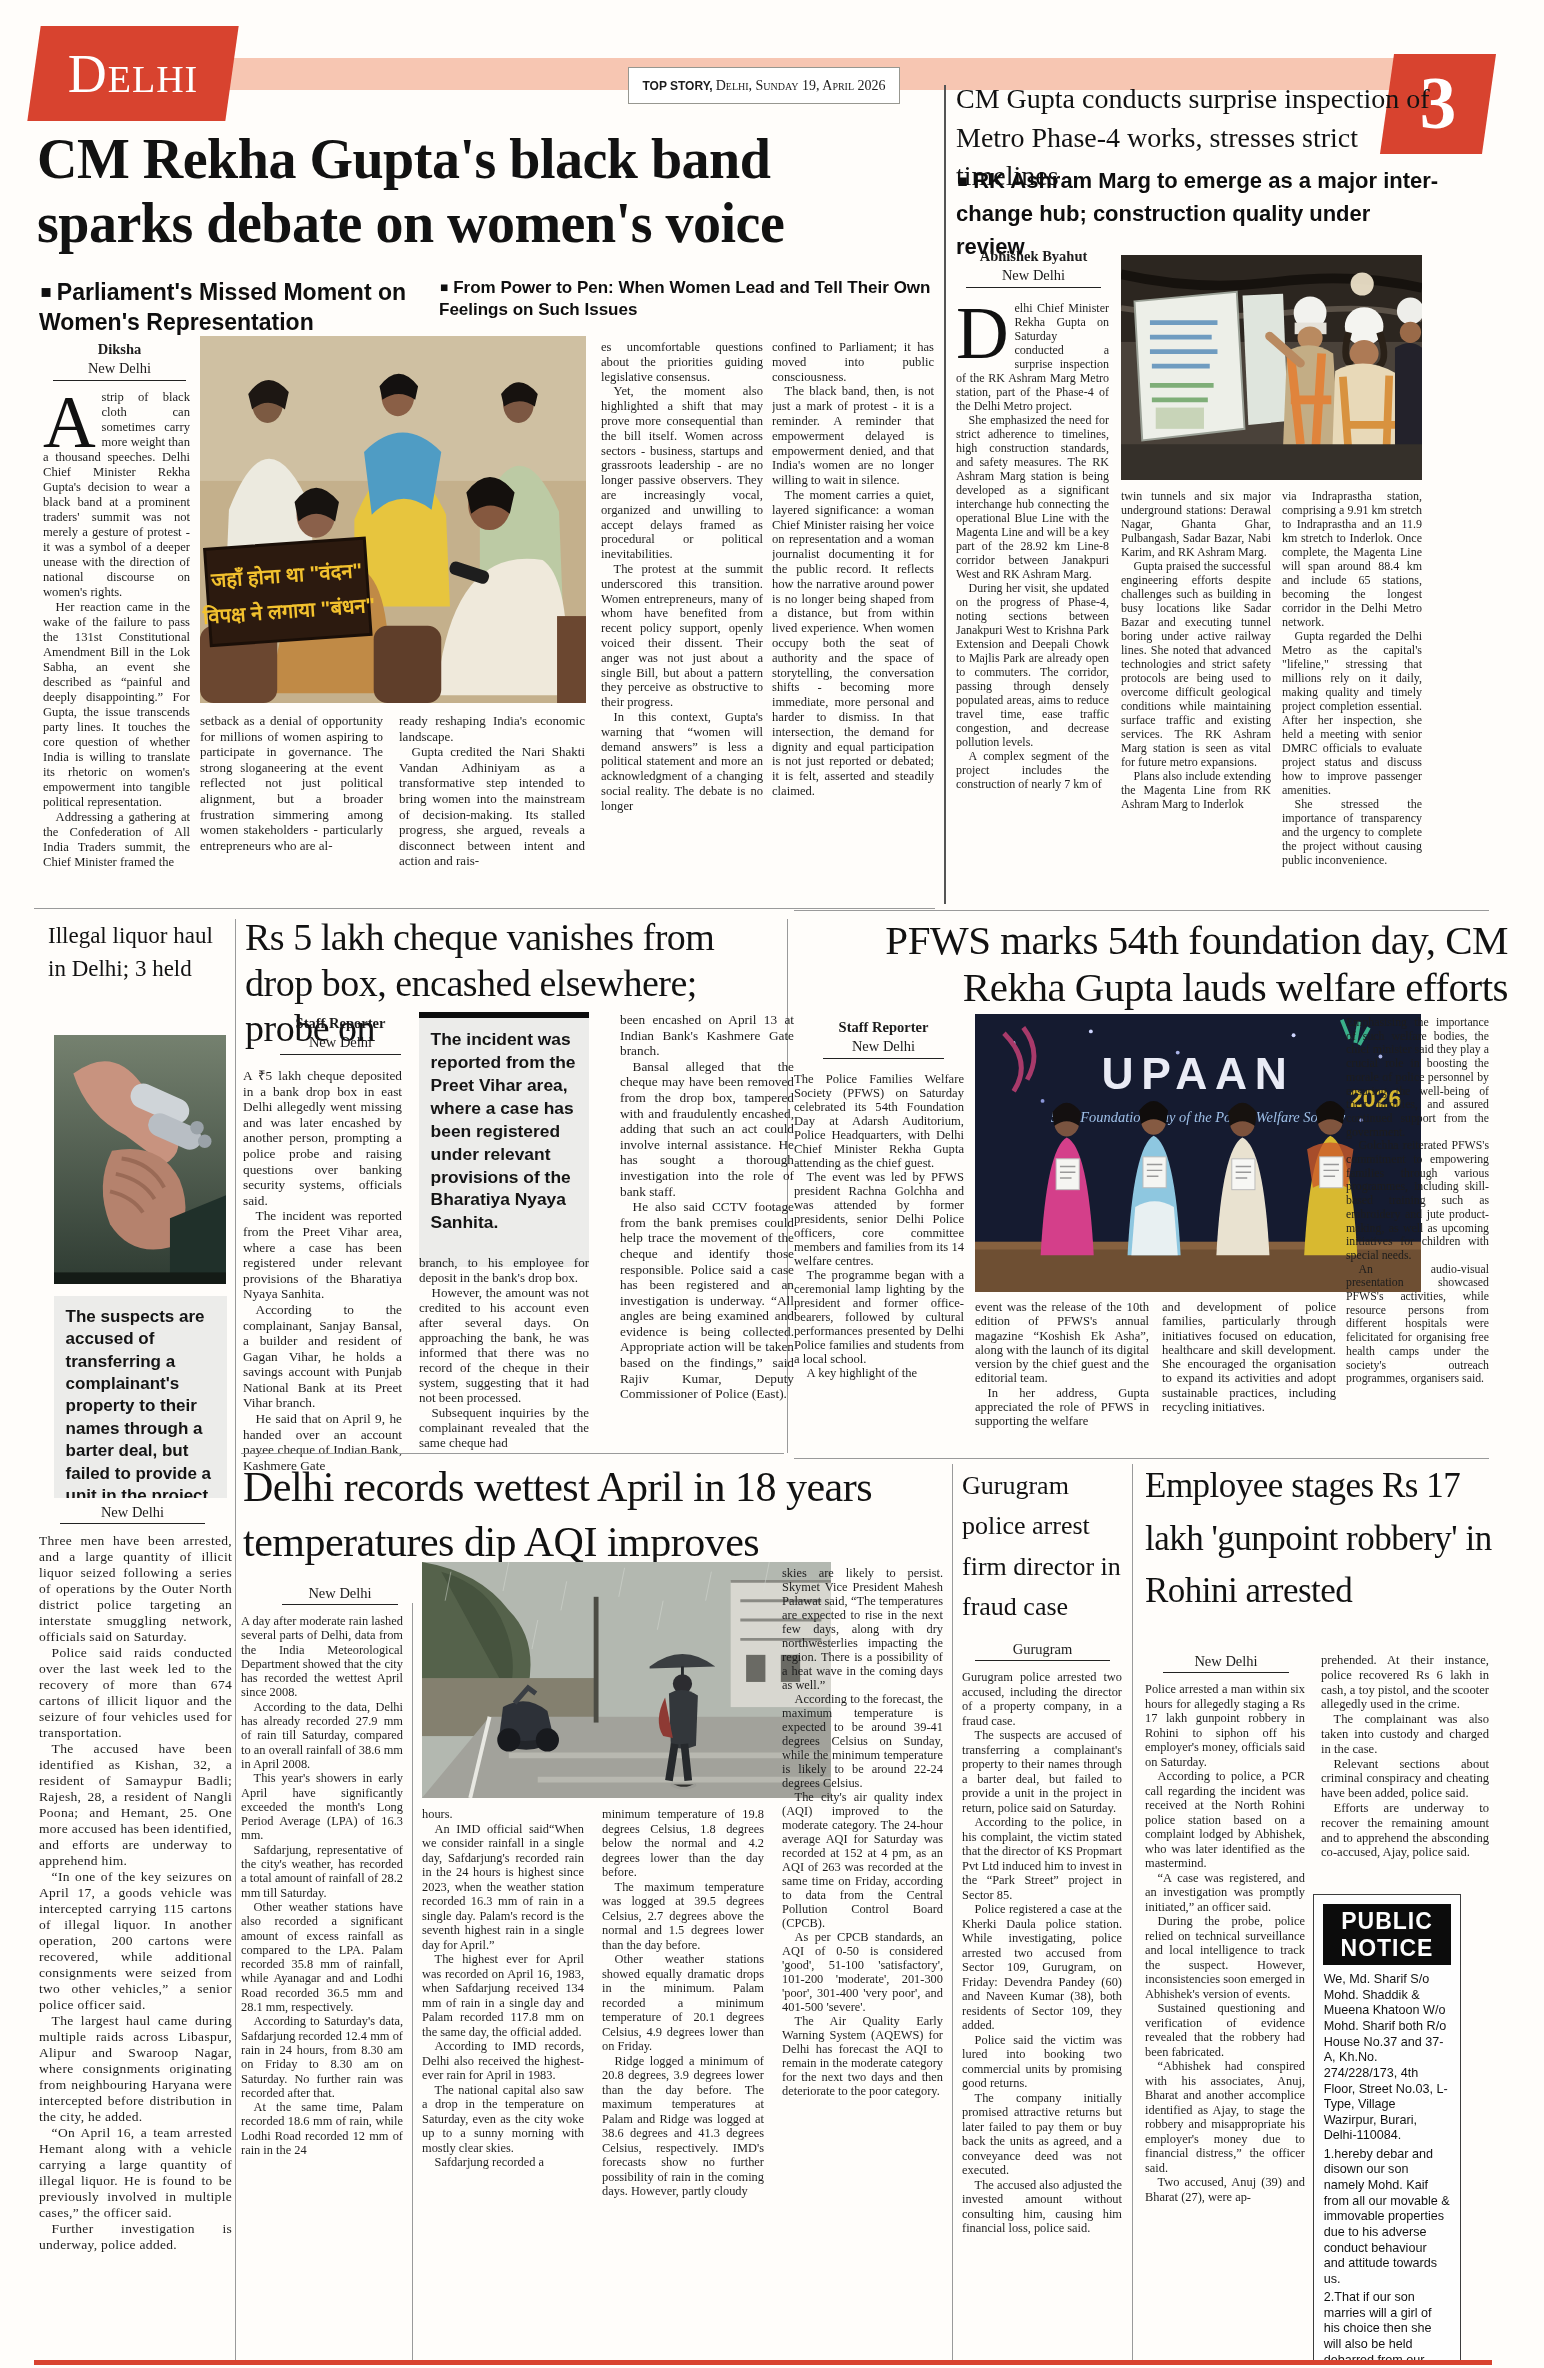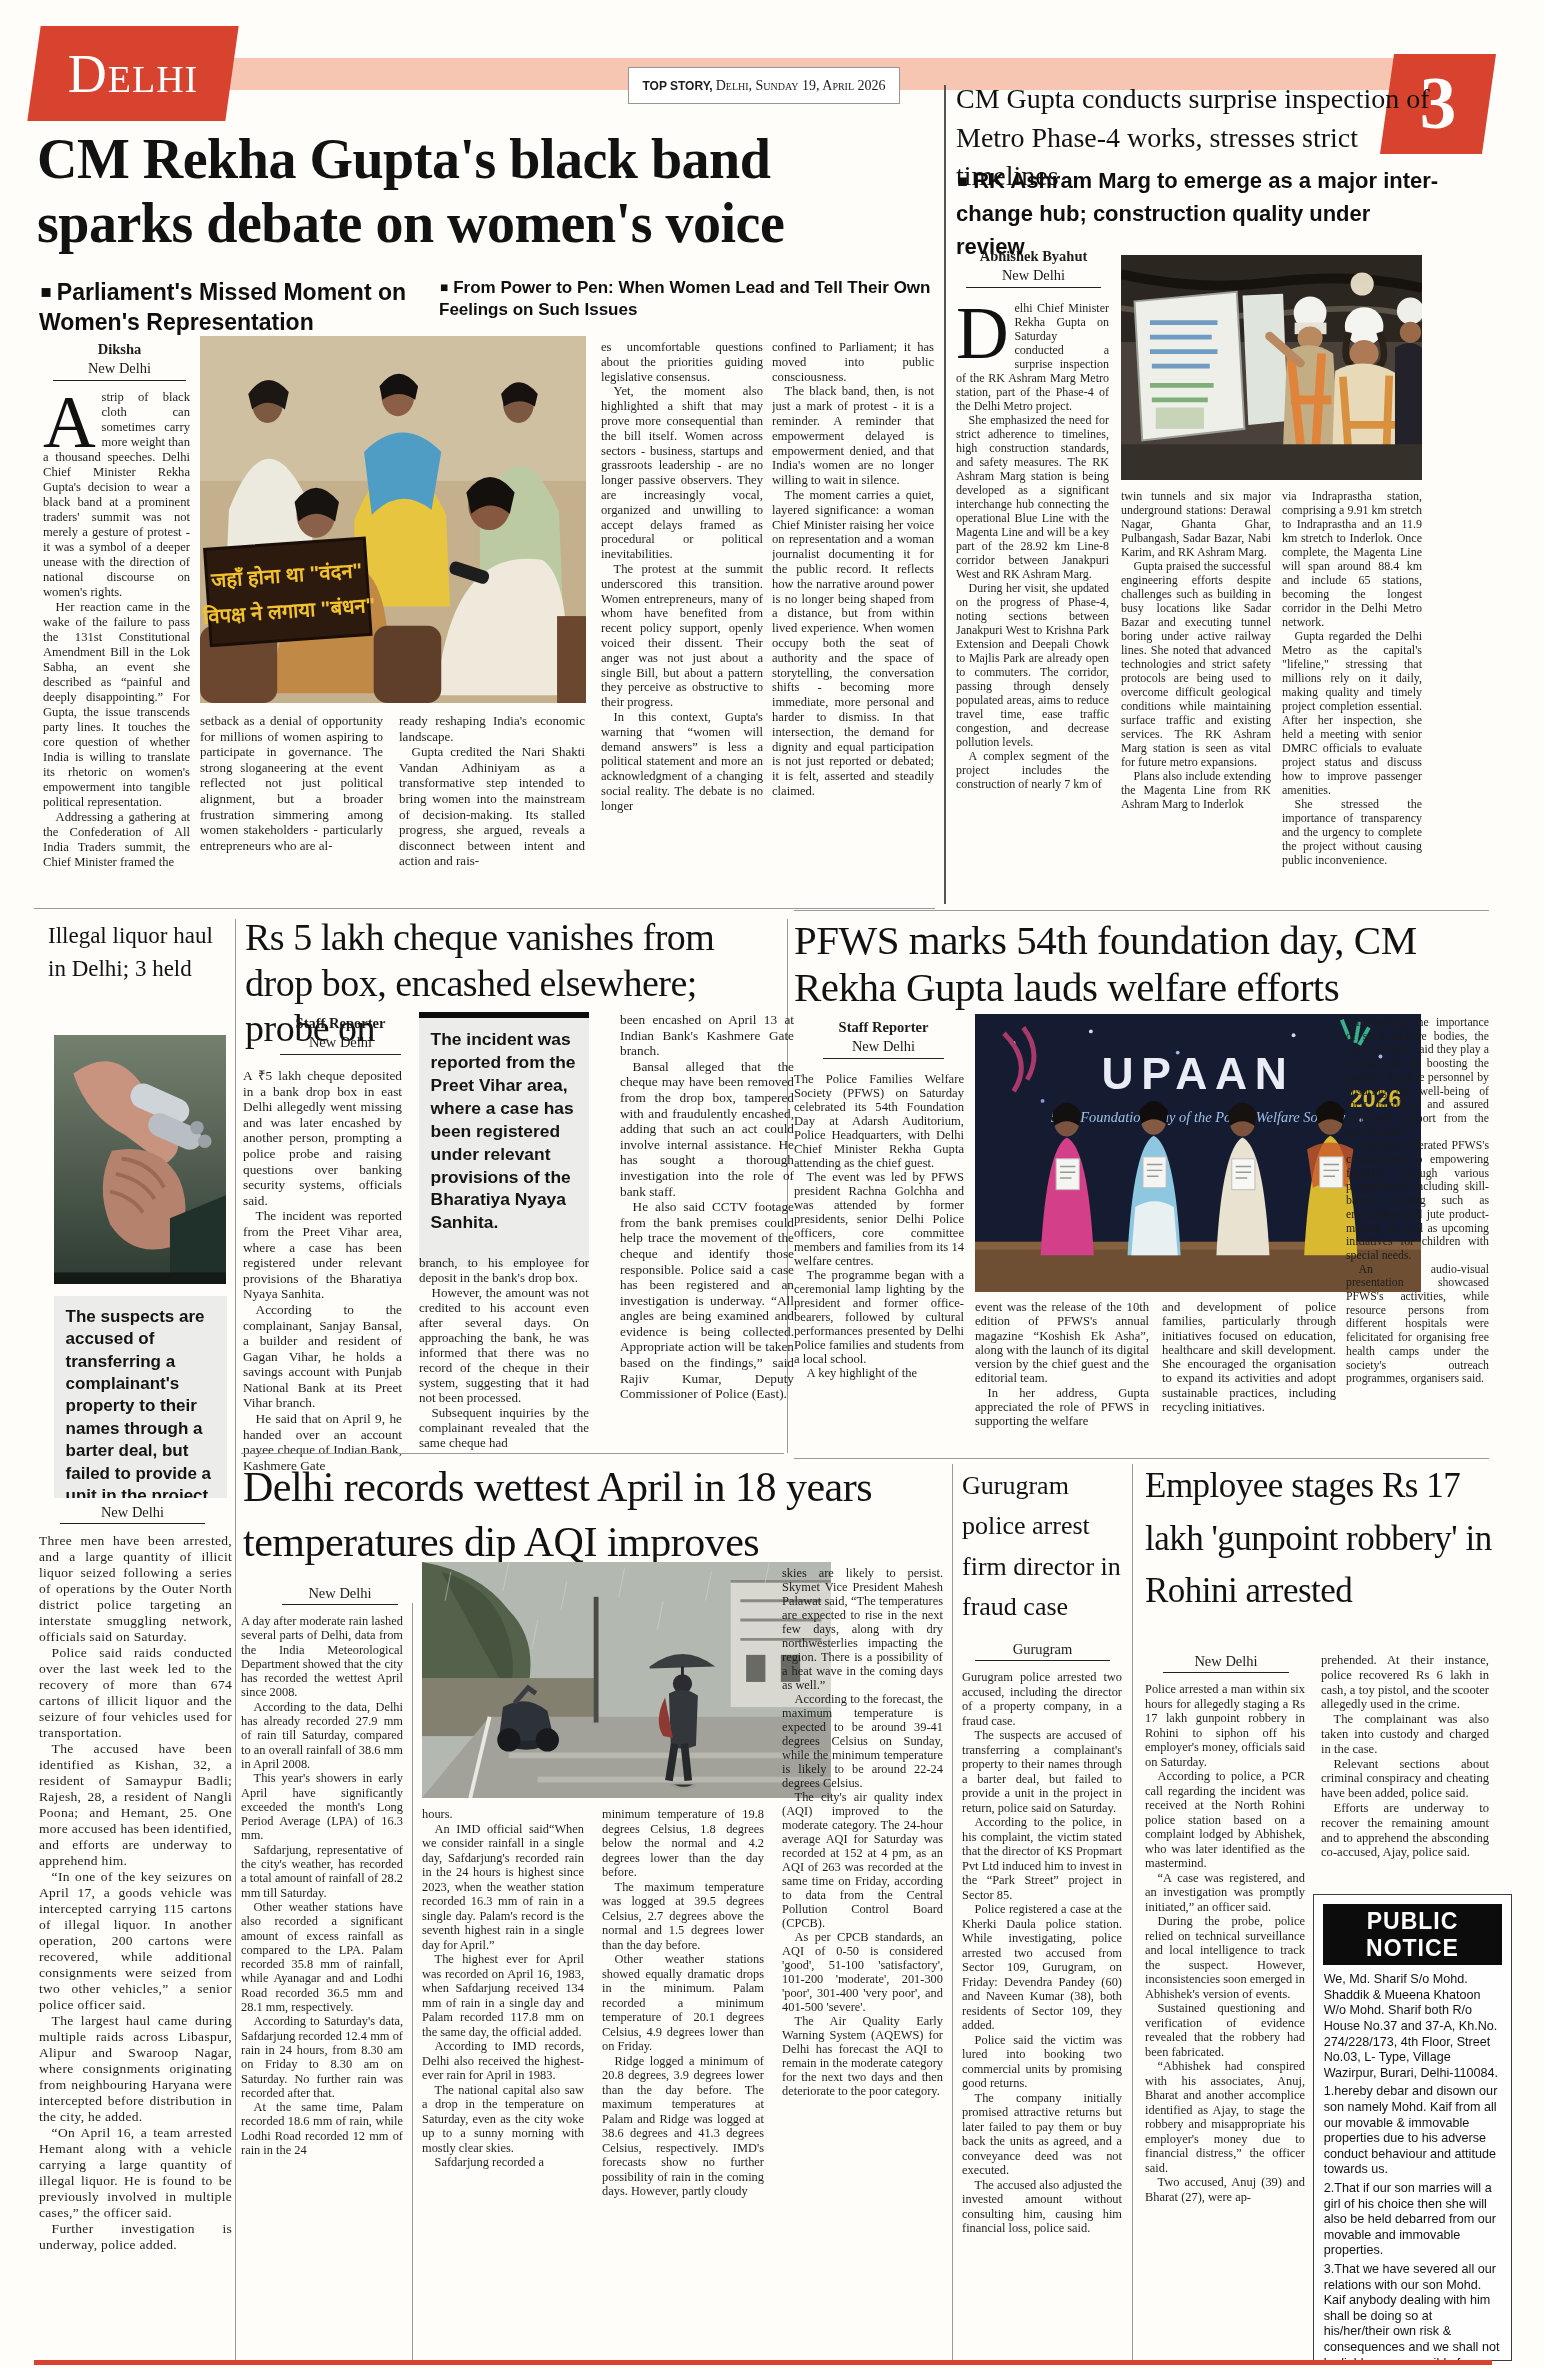--- a/index.html
+++ b/index.html
@@ -253,21 +253,21 @@
       <p>However, the amount was not credited to his account even after several days. On approaching the bank, he was informed that there was no record of the cheque in their system, suggesting that it had not been processed.</p>
       <p>Subsequent inquiries by the complainant revealed that the same cheque had</p>
     </div>
 
   <div class="col" style="left:604px;top:1012px;width:174px;height:487px;font-size:13.3px;line-height:15.6px;margin-left:16px;">
       <p>been encashed on April 13 at Indian Bank's Kashmere Gate branch.</p>
       <p>Bansal alleged that the cheque may have been removed from the drop box, tampered with and fraudulently encashed, adding that such an act could involve internal assistance. He has sought a thorough investigation into the role of bank staff.</p>
       <p>He also said CCTV footage from the bank premises could help trace the movement of the cheque and identify those responsible. Police said a case has been registered and an investigation is underway. “All angles are being examined and evidence is being collected. Appropriate action will be taken based on the findings,” said Rajiv Kumar, Deputy Commissioner of Police (East).</p>
     </div>
 
-  <div class="hl" style="left:794px;top:917px;width:714px;font-size:41px;font-weight:400;letter-spacing:-0.5px;line-height:1.15;">PFWS marks 54th foundation day, CM Rekha Gupta lauds welfare efforts</div>
+  <div class="hl" style="left:794px;top:917px;width:714px;font-size:41px;font-weight:400;letter-spacing:-0.5px;line-height:1.15;text-align:right;">PFWS marks 54th foundation day, CM Rekha Gupta lauds welfare efforts</div>
 
   <div class="byline" style="left:823px;top:1018px;width:121px;">
     <b>Staff Reporter</b>
     <span>New Delhi</span>
   </div>
 
   <div class="col" style="left:794px;top:1072px;width:170px;height:384px;font-size:12.6px;line-height:14px;">
       <p>The Police Families Welfare Society (PFWS) on Saturday celebrated its 54th Foundation Day at Adarsh Auditorium, Police Headquarters, with Delhi Chief Minister Rekha Gupta attending as the chief guest.</p>
       <p>The event was led by PFWS president Rachna Golchha and was attended by former presidents, senior Delhi Police officers, core committee members and families from its 14 welfare centres.</p>
       <p>The programme began with a ceremonial lamp lighting by the president and former office-bearers, followed by cultural performances presented by Delhi Police families and students from a local school.</p>
@@ -441,21 +441,21 @@
       <p>“Abhishek had conspired with his associates, Anuj, Bharat and another accomplice identified as Ajay, to stage the robbery and misappropriate his employer's money due to financial distress,” the officer said.</p>
       <p>Two accused, Anuj (39) and Bharat (27), were ap-</p>
     </div>
   <div class="col" style="left:1321px;top:1653px;width:168px;height:236px;font-size:12.6px;line-height:14.8px;">
       <p>prehended. At their instance, police recovered Rs 6 lakh in cash, a toy pistol, and the scooter allegedly used in the crime.</p>
       <p>The complainant was also taken into custody and charged in the case.</p>
       <p>Relevant sections about criminal conspiracy and cheating have been added, police said.</p>
       <p>Efforts are underway to recover the remaining amount and to apprehend the absconding co-accused, Ajay, police said.</p>
     </div>
 
-  <div class="notice" style="left:1313px;top:1894px;width:199px;height:467px;">
+  <div class="notice" style="left:1313px;top:1894px;width:148px;height:467px;">
     <div class="nh">PUBLIC NOTICE</div>
     <div class="nb">
         <p>We, Md. Sharif S/o Mohd. Shaddik &amp; Mueena Khatoon W/o Mohd. Sharif both R/o House No.37 and 37-A, Kh.No. 274/228/173, 4th Floor, Street No.03, L- Type, Village Wazirpur, Burari, Delhi-110084.</p>
         <p>1.hereby debar and disown our son namely Mohd. Kaif from all our movable &amp; immovable properties due to his adverse conduct behaviour and attitude towards us.</p>
         <p>2.That if our son marries will a girl of his choice then she will also be held debarred from our movable and immovable properties.</p>
         <p>3.That we have severed all our relations with our son Mohd. Kaif anybody dealing with him shall be doing so at his/her/their own risk &amp; consequences and we shall not be liable or responsible for any of his acts deed and things in any manner forever.</p>
       </div>
   </div>
 
   <div class="abs" style="left:34px;top:2360px;width:1458px;height:4.8px;background:#d8432f;"></div>

